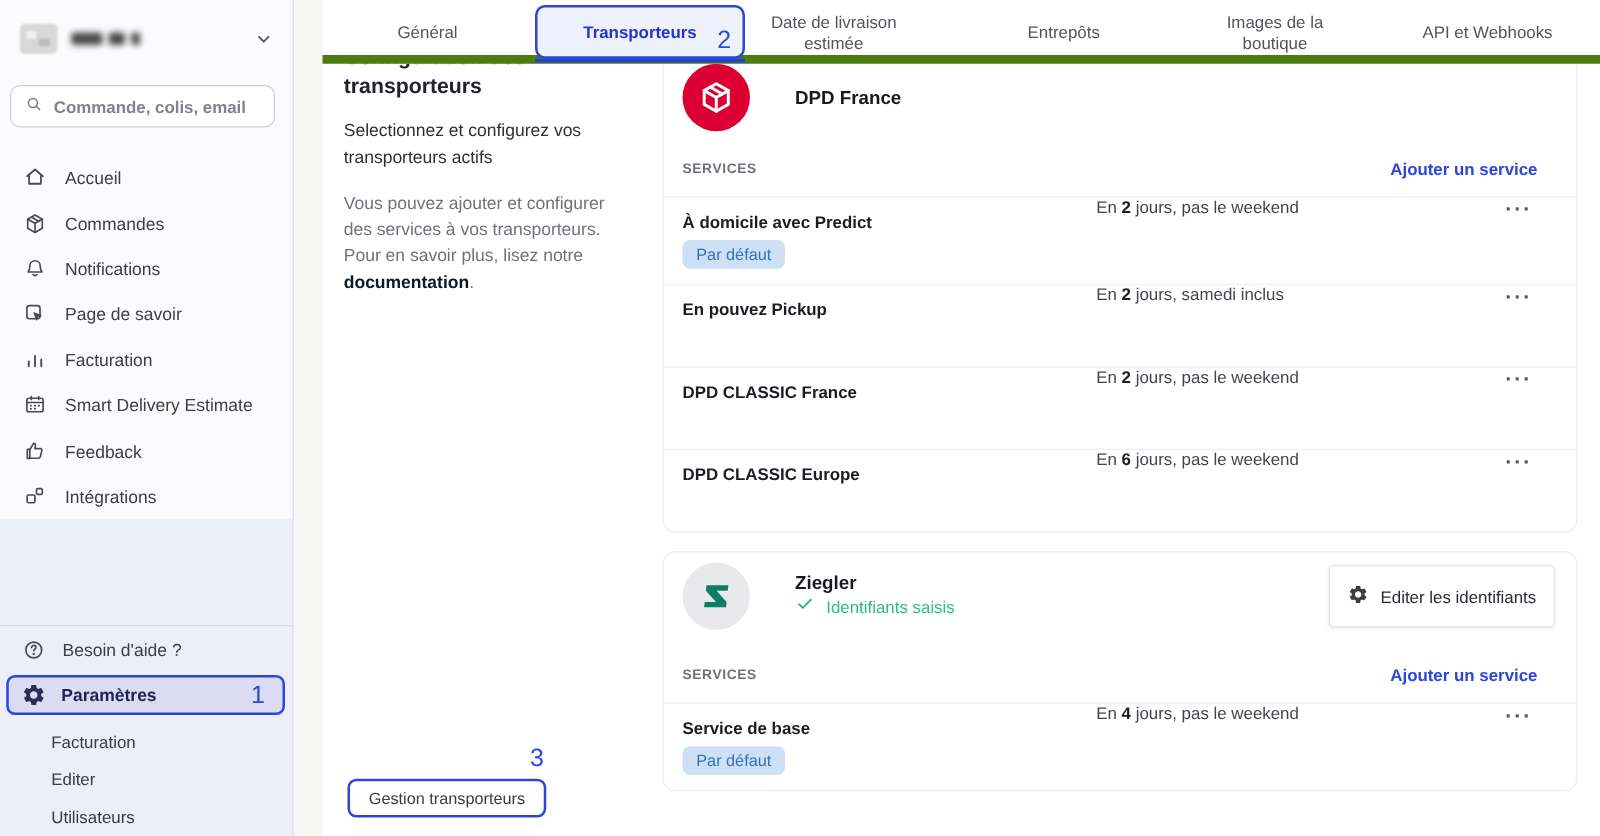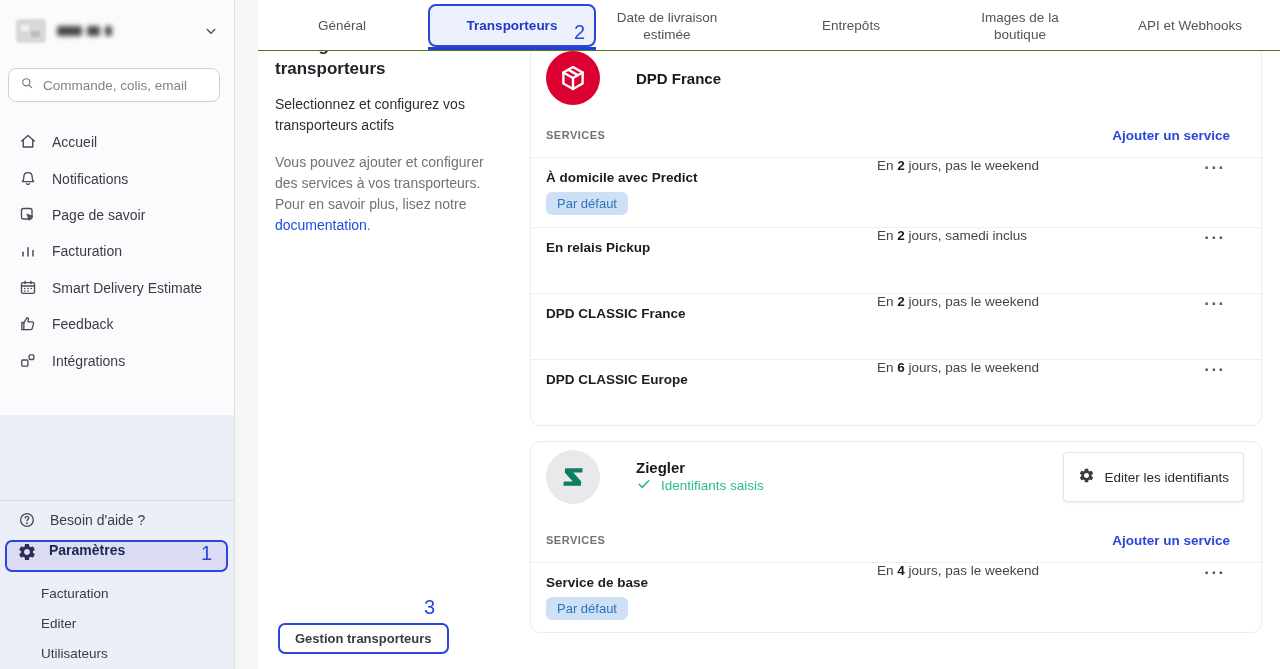--- a/index.html
+++ b/index.html
@@ -13,55 +13,55 @@
   .logo-ph { width:30px; height:24px; background:#d8d8d8; border-radius:4px; position:relative; filter:blur(1px); }
   .logo-ph:before { content:""; position:absolute; left:5px; top:6px; width:8px; height:6px; background:#efefef; }
   .logo-ph:after { content:""; position:absolute; left:15px; top:12px; width:9px; height:6px; background:#bdbdbd; }
   .name-blur { display:flex; gap:5px; margin-left:11px; filter:blur(2.4px); }
   .name-blur span { display:block; height:10px; background:#1c1c1c; border-radius:2px; opacity:.8; }
   .name-blur span:nth-child(1){ width:25px; } .name-blur span:nth-child(2){ width:13px; } .name-blur span:nth-child(3){ width:7px; }
   .chev { margin-left:auto; color:#55555e; display:flex; }
   .chev svg { width:18px; height:18px; }
   .searchbox { margin:6px 14px 0 8px; height:34px; background:#fff; border:1px solid #cfcfda; border-radius:8px; display:flex; align-items:center; padding:0 10px; }
   .searchbox svg { width:16px; height:16px; color:#797982; flex:0 0 auto; }
-  .searchbox input { border:none; outline:none; background:transparent; margin-left:8px; font-size:13.5px; color:#be185d; width:160px; font-family:inherit; }
+  .searchbox input { border:none; outline:none; background:transparent; margin-left:8px; font-size:13.5px; color:#be185d; width:160px; font-family:inherit;font-weight:bold; }
   .searchbox input::placeholder { color:#82828c; }
   nav { padding-top:22px; }
   .nav-item { display:flex; align-items:center; height:36.4px; padding-left:18px; cursor:pointer; }
   .nav-ic { width:20px; height:20px; color:#4a4a54; display:flex; }
   .nav-ic svg { width:20px; height:20px; }
   .nav-label { margin-left:14px; font-size:14px; color:#3c3c44; }
   .sidebar-bottom { position:absolute; left:0; right:0; top:500px; bottom:0; border-top:1px solid #d7d9ec; }
   .help-row { display:flex; align-items:center; height:34px; margin-top:2px; padding-left:17px; cursor:pointer; }
   .help-row .nav-label { margin-left:13px; }
-  .settings-row { display:flex; align-items:flex-start; height:32px; margin:3px 6px 0 5px; background:#d9dcf3; border:2px solid #2b46d9; border-radius:7px; padding:0 8px 0 10px; cursor:pointer; }
+  .settings-row { display:flex; align-items:center; height:32px; margin:3px 6px 0 5px; background:#d9dcf3; border:2px solid #2b46d9; border-radius:7px; padding:0 8px 0 10px; cursor:pointer; }
   .settings-row .nav-ic { color:#2d2d55; }
   .settings-row .nav-label { margin-left:12px; font-weight:bold; color:#1f2350; }
   .step-badge { font-size:20px; color:#2b46d9; font-weight:400; }
   .settings-row .step-badge { margin-left:auto; margin-right:6px; }
   .sub-item { height:30px; display:flex; align-items:center; padding-left:41px; font-size:13.5px; color:#3a3a42; cursor:pointer; }
   #sub-items { margin-top:6px; }
 
   
   .gutter { position:absolute; left:235px; top:0; width:23px; height:669px; background:#f6f6f4; z-index:4; }
 
   
-  .tabbar { position:absolute; left:258px; right:0; top:0; height:51px; background:#fff; border-bottom:1px solid #4d7c0f; z-index:5; }
+  .tabbar { position:absolute; left:258px; right:0; top:0; height:51px; background:#fff; border-bottom:7px solid #4d7c0f; z-index:5; }
   .tab { position:absolute; top:0; height:51px; display:flex; align-items:center; justify-content:center; text-align:center; transform:translateX(-50%); font-size:13.5px; color:#53535c; line-height:17px; cursor:pointer; }
   .tab.active { color:#2336c9; font-weight:bold; }
   .tab-ann { position:absolute; top:4px; height:43px; transform:translateX(-50%); border:2px solid #2b46d9; border-radius:8px; background:#edf1fc; z-index:-1; }
   .tab-ann:after { content:""; position:absolute; left:-2px; right:-2px; bottom:-5px; height:3px; background:#2340d4; }
   .tab-ann .step-badge { position:absolute; right:9px; bottom:1px; }
 
   
   .intro-title { position:absolute; left:275px; top:34px; width:210px; font-size:17px; font-weight:bold; color:#22222a; line-height:23px; z-index:1; }
   .intro-sub { position:absolute; left:275px; top:94px; width:220px; font-size:14px; color:#2e2e36; line-height:21px; }
   .intro-desc { position:absolute; left:275px; top:152px; width:230px; font-size:14px; color:#71717a; line-height:21px; }
-  .intro-desc a { color:#1d4ed8; font-weight:normal; text-decoration:none; cursor:pointer; }
-  .manage-btn { position:absolute; left:278px; top:623px; height:31px; padding:0 15px; background:#fff; border:2px solid #2b46d9; border-radius:7px; font-size:13px; font-weight:bold; color:#3a3a42; display:flex; align-items:center; cursor:pointer; font-family:inherit; }
+  .intro-desc a { color:#0f172a; font-weight:bold; text-decoration:none; cursor:pointer; }
+  .manage-btn { position:absolute; left:278px; top:623px; height:31px; padding:0 15px; background:#fff; border:2px solid #2b46d9; border-radius:7px; font-size:13px; font-weight:normal; color:#3a3a42; display:flex; align-items:center; cursor:pointer; font-family:inherit; }
   .manage-step { position:absolute; left:424px; top:596px; }
 
   
   #cards { position:absolute; left:530px; top:0; width:732px; }
   .card { background:#fff; border:1px solid #ececf0; border-radius:10px; overflow:hidden; }
   .card1 { margin-top:42px; }
   .card2 { margin-top:15px; }
   .card-head { display:flex; align-items:center; padding:8px 17px 0 15px; }
   .logo-circle { width:54px; height:54px; border-radius:50%; display:flex; align-items:center; justify-content:center; flex:0 0 auto; }
   .logo-dpd { background:#dc0032; }
@@ -121,20 +121,31 @@
               <svg viewBox="0 0 24 24" fill="none" stroke="currentColor" stroke-linecap="round" stroke-linejoin="round" stroke-width="1.7">
                 <path d="M4.5 10.8L12 4.3l7.5 6.5"></path>
                 <path d="M6.3 9.4V18h11.4V9.4"></path>
               </svg>
             </span>
                  <span class="nav-label">Accueil</span>
           </div>
           <div class="nav-item">
             <span class="nav-ic">
               <svg viewBox="0 0 24 24" fill="none" stroke="currentColor" stroke-linecap="round" stroke-linejoin="round" stroke-width="1.6">
+                <path d="M12 3.6l7 4v8.8l-7 4-7-4V7.6z"></path>
+                <path d="M5 7.6l7 4 7-4"></path>
+                <path d="M12 11.6V20"></path>
+                <path d="M8.5 5.6l7 4"></path>
+              </svg>
+            </span>
+                 <span class="nav-label">Commandes</span>
+          </div>
+          <div class="nav-item">
+            <span class="nav-ic">
+              <svg viewBox="0 0 24 24" fill="none" stroke="currentColor" stroke-linecap="round" stroke-linejoin="round" stroke-width="1.6">
                 <path d="M12 4.3c-3 0-5 2.3-5 5.2 0 3.7-1 4.8-1.7 5.6h13.4C18 14.3 17 13.2 17 9.5c0-2.9-2-5.2-5-5.2z"></path>
                 <path d="M10.1 17.6c.5.6 1.2 1 1.9 1s1.4-.4 1.9-1"></path>
               </svg>
             </span>
                  <span class="nav-label">Notifications</span>
           </div>
           <div class="nav-item">
             <span class="nav-ic">
               <svg viewBox="0 0 24 24" fill="none" stroke="currentColor" stroke-linecap="round" stroke-linejoin="round" stroke-width="1.6">
                 <rect x="4.2" y="4.2" width="12.6" height="12.6" rx="2.4"></rect>
@@ -270,21 +281,21 @@
         <div class="svc-row">
       <div class="svc-left">
         <div class="svc-name">À domicile avec Predict</div>
         <span class="default-badge">Par défaut</span>
       </div>
       <div class="svc-delay">En <b>2</b> jours, pas le weekend</div>
       <div class="dots-btn">···</div>
     </div>
         <div class="svc-row">
       <div class="svc-left">
-        <div class="svc-name">En relais Pickup</div>
+        <div class="svc-name">En pouvez Pickup</div>
 
       </div>
       <div class="svc-delay">En <b>2</b> jours, samedi inclus</div>
       <div class="dots-btn">···</div>
     </div>
         <div class="svc-row">
       <div class="svc-left">
         <div class="svc-name">DPD CLASSIC France</div>
 
       </div>

